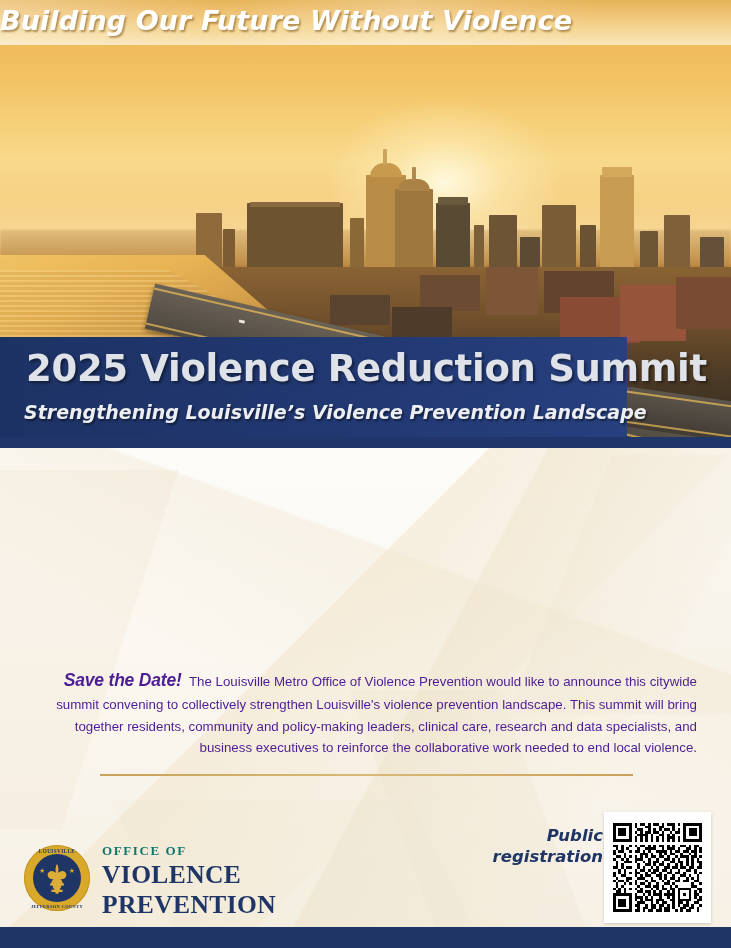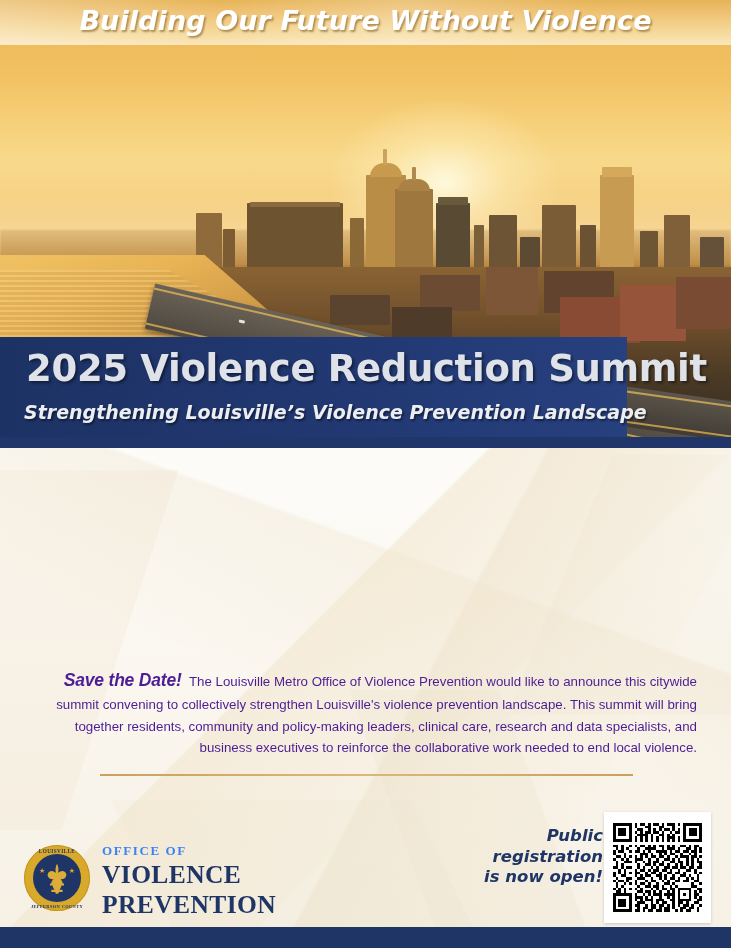--- a/index.html
+++ b/index.html
@@ -33,21 +33,21 @@
     background:linear-gradient(to bottom,#e8b martian 0%,#e9b757 0%,#f0c878 26%,#f7dda4 62%,#fbeccb 100%);
     background:linear-gradient(to bottom,#e6b457 0%,#eec070 22%,#f5d795 58%,#fbedcc 100%);
     overflow:hidden;
   }
   .topbar .sheen{
     position:absolute;left:0;top:0;width:100%;height:100%;
     background:linear-gradient(105deg,rgba(255,255,255,.28) 0%,rgba(255,255,255,0) 30%,rgba(255,255,255,.22) 55%,rgba(255,255,255,0) 80%);
   }
   .topbar-text{
     position:absolute;left:0;right:0;top:5px;
-    text-align:center;
+    text-align:left;
     font-family:"DejaVu Sans",sans-serif;
     font-style:italic;font-weight:bold;
     font-size:27px;letter-spacing:.1px;
     color:#ffffff;
     text-shadow:1.5px 1.5px 2px rgba(120,80,20,.55);
     white-space:nowrap;
   }
 
   
   .hero{
@@ -189,21 +189,21 @@
   .ring-top{position:absolute;left:0;top:2.5px;width:66px;text-align:center;}
   .ring-bot{position:absolute;left:0;bottom:2.5px;width:66px;text-align:center;font-size:4.4px;}
   .fleur{
     position:absolute;left:50%;top:50%;transform:translate(-50%,-48%);
     width:26px;height:32px;
   }
   .star{position:absolute;color:#d9a92c;font-size:7px;line-height:7px;}
   .logo-text{position:absolute;left:78px;top:0;}
   .lt-office{
     font-family:"Liberation Serif",serif;font-weight:bold;
-    font-size:13px;letter-spacing:1.6px;color:#3b82f6;
+    font-size:13px;letter-spacing:1.6px;color:#0f766e;
   }
   .lt-big{
     font-family:"Liberation Serif",serif;font-weight:bold;
     font-size:25.5px;letter-spacing:.4px;color:#1e3566;line-height:1.08;
     margin-top:2px;
   }
 
   
   .reg-text{
     position:absolute;left:443px;top:826px;width:160px;
@@ -334,21 +334,20 @@
     </div>
     <div class="logo-text">
       <div class="lt-office">OFFICE OF</div>
       <div class="lt-big">VIOLENCE</div>
       <div class="lt-big">PREVENTION</div>
     </div>
   </div>
 
   <div class="reg-text">
     <div>Public registration</div>
-    <div>is now open!</div>
   </div>
 
   <div class="qr-card">
     <svg class="qr" viewBox="0 0 33 33" shape-rendering="crispEdges">
       <rect width="33" height="33" fill="#fff"></rect>
       <g fill="#000">
 
         <rect x="0" y="0" width="7" height="1"></rect>
           <rect x="0" y="6" width="7" height="1"></rect>
         <rect x="0" y="0" width="1" height="7"></rect>

